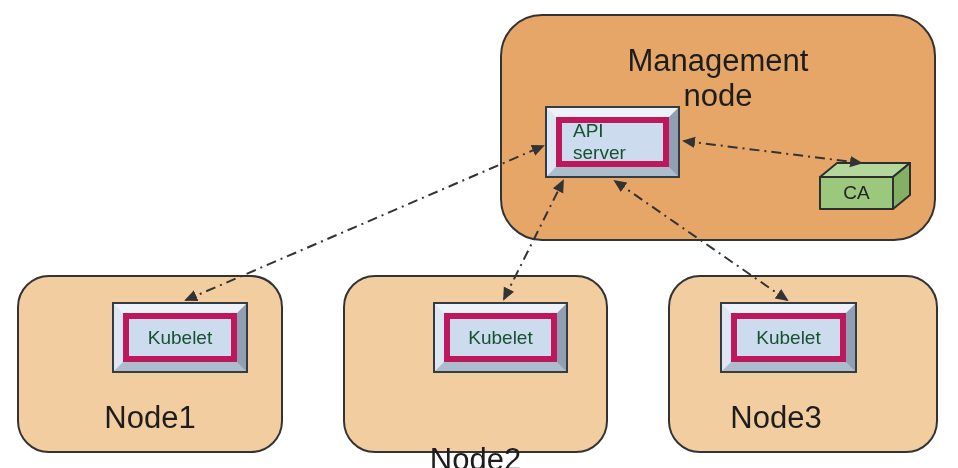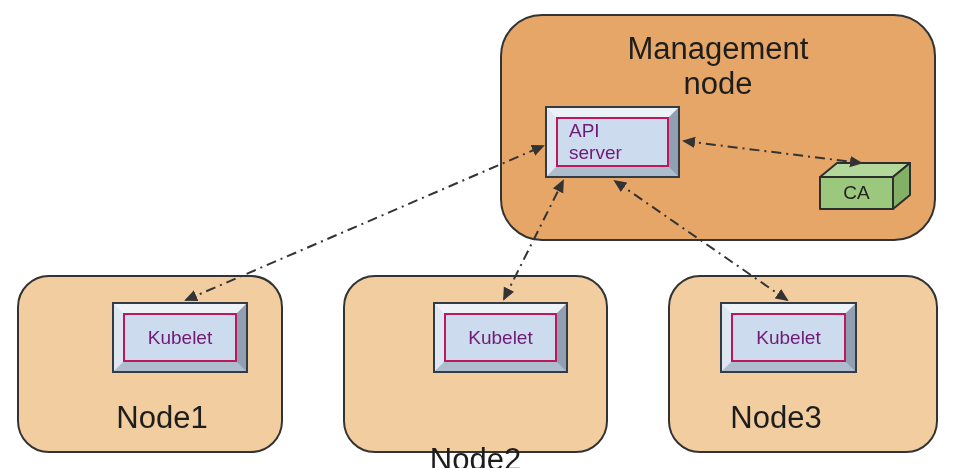--- a/index.html
+++ b/index.html
@@ -10,37 +10,37 @@
   
   .group { position:absolute; border:2px solid #333333; }
   #mgmt  { left:500px; top:14px;  width:436px; height:227px; border-radius:42px; }
   #node1 { left:17px;  top:275px; width:266px; height:178px; border-radius:32px; }
   #node2 { left:343px; top:275px; width:265px; height:178px; border-radius:32px; }
   #node3 { left:668px; top:275px; width:270px; height:178px; border-radius:32px; }
 
   
   .grouptitle { position:absolute; text-align:center; font-size:31px; line-height:1.13; color:#1d1d1d; z-index:3; }
   #mgmt-title { left:500px; top:31px; width:436px; }
-  #mgmt-title span { display:block; width:232px; margin:0 auto; }
+  #mgmt-title span { display:block; width:232px; margin:12px auto; }
   .nodelabel { position:absolute; top:400px; text-align:center; font-size:31px; color:#1d1d1d; z-index:3; }
-  #node1-label { left:17px;  width:266px;margin-left:12px; }
+  #node1-label { left:17px;  width:266px; }
   #node2-label { left:343px; width:265px;margin-top:42px; }
   #node3-label { left:668px; width:216px; }
 
   
   .box3d { position:absolute; background:#333b44; padding:2px; z-index:3; }
   #api-box      { left:545px; top:106px; width:135px; height:72px; }
   #kubelet1-box { left:112px; top:302px; width:136px; height:71px; }
   #kubelet2-box { left:433px; top:302px; width:135px; height:71px; }
   #kubelet3-box { left:720px; top:302px; width:137px; height:71px; }
   .bevel { width:100%; height:100%; border:9px solid;
            border-color:#edf2f9 #909fb1 #aebdcd #dde7f3; }
-  .face { width:100%; height:100%; border:2px solid #be185d;
+  .face { width:100%; height:100%; border:6px solid #be185d;
           display:flex; align-items:center; justify-content:center;
-          font-size:19px; line-height:1.15; color:#701a75; }
+          font-size:19px; line-height:1.15; color:#14532d; }
   .face.left { justify-content:flex-start; padding-left:11px; }
   .face.left span { display:block; width:64px; }
 
   
   #ca-label { position:absolute; left:820px; top:177px; width:73px; height:32px;
               display:flex; align-items:center; justify-content:center;
               font-size:19px; color:#222222; z-index:4; }
 
   
   #wires { position:absolute; left:0; top:0; width:958px; height:468px; z-index:2; pointer-events:none; }

